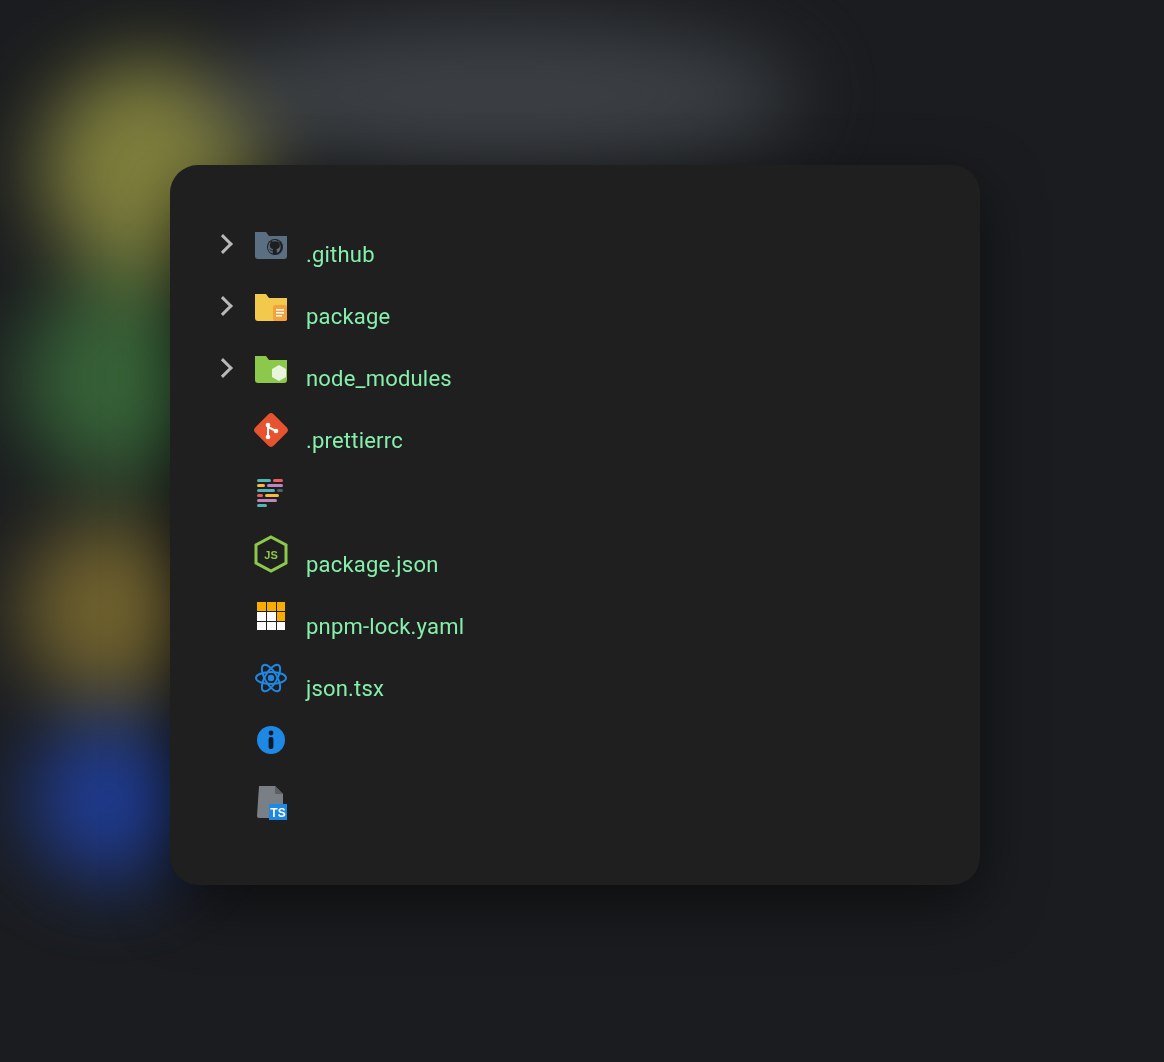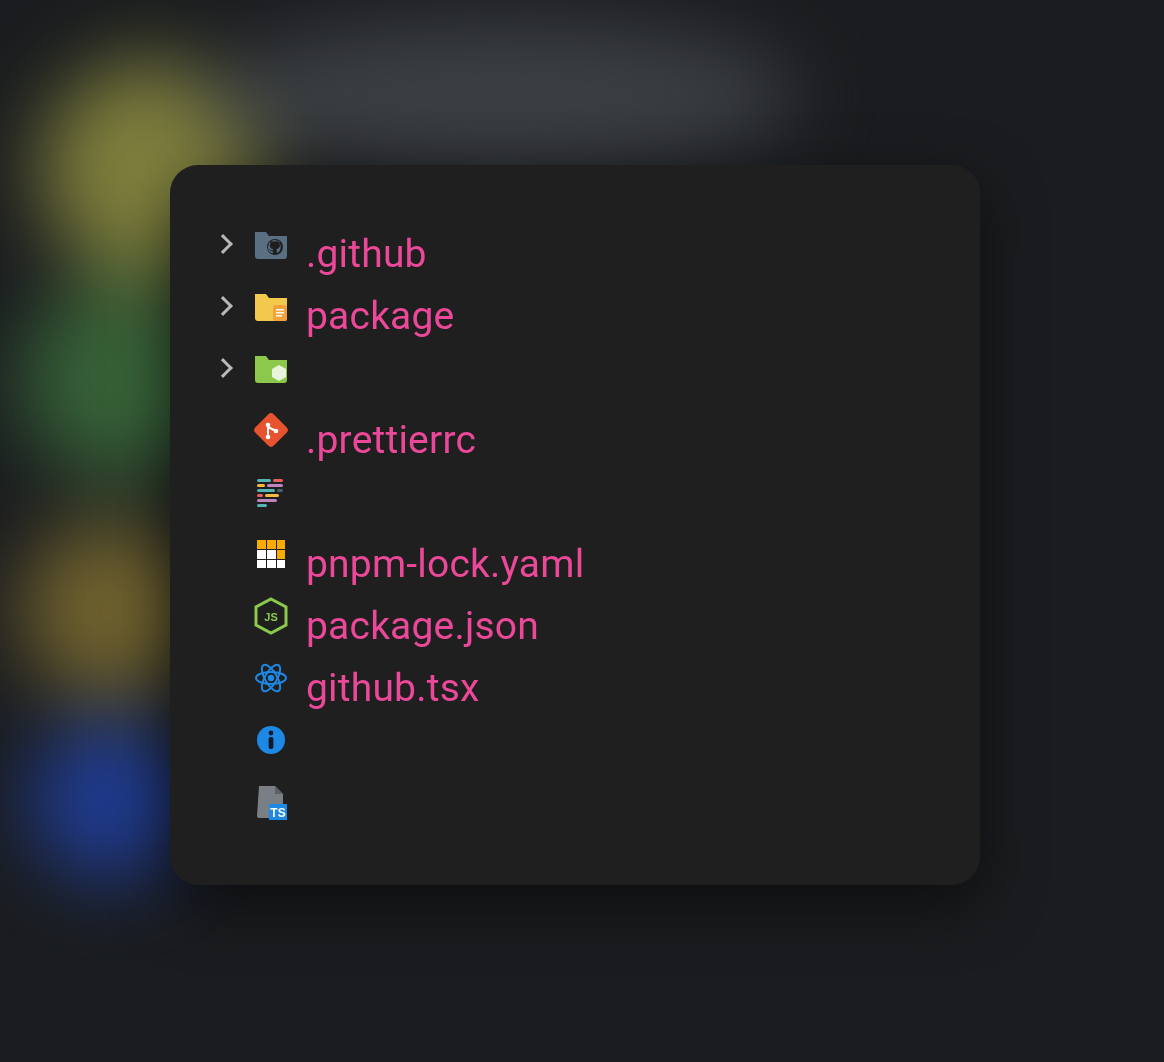--- a/index.html
+++ b/index.html
@@ -56,22 +56,22 @@
   }
   .icon-slot {
     width: 38px;
     height: 38px;
     display: flex;
     align-items: center;
     justify-content: center;
     flex-shrink: 0;
   }
   .label {
-    font-size: 39px;
-    color: #ec4899;
+    font-size: 22px;
+    color: #86efac;
     white-space: nowrap;
     letter-spacing: 0.2px;
     margin-top: 20px;
   }
   svg { display: block; }
 </style>
 </head>
 <body>
 
 <div class="bg-blur">
@@ -117,20 +117,21 @@
   <div class="tree-row">
     <div class="chevron-slot">
         <div class="chevron"></div>
       </div>
     <div class="icon-slot">
       <svg width="36" height="30" viewBox="0 0 36 30">
         <path d="M2 3 h11 l3 4 h18 v20 a3 3 0 0 1 -3 3 h-26 a3 3 0 0 1 -3 -3 z" fill="#8cc84b"></path>
         <polygon points="26,12 33,16 33,24 26,28 19,24 19,16" fill="#e8f5dc"></polygon>
       </svg>
     </div>
+    <span class="label">node_modules</span>
   </div>
 
   <div class="tree-row">
     <div class="chevron-slot"></div>
     <div class="icon-slot">
       <svg width="34" height="34" viewBox="0 0 34 34">
         <rect x="4" y="4" width="26" height="26" rx="4" transform="rotate(45 17 17)" fill="#e8532f"></rect>
         <circle cx="14" cy="12" r="2.3" fill="#fff"></circle>
         <circle cx="22" cy="18" r="2.3" fill="#fff"></circle>
         <circle cx="14" cy="24" r="2.3" fill="#fff"></circle>
@@ -155,57 +156,57 @@
         <rect x="10" y="18" width="14" height="3" rx="1.5" fill="#f7ba3e"></rect>
         <rect x="2" y="23" width="20" height="3" rx="1.5" fill="#bf85bf"></rect>
         <rect x="2" y="28" width="10" height="3" rx="1.5" fill="#56b3b4"></rect>
       </svg>
     </div>
   </div>
 
   <div class="tree-row">
     <div class="chevron-slot"></div>
     <div class="icon-slot">
+      <svg width="34" height="38" viewBox="0 0 34 38">
+        <polygon points="17,2 32,10 32,28 17,36 2,28 2,10" fill="none" stroke="#8cc84b" stroke-width="3"></polygon>
+        <text x="17" y="24" font-size="11" font-weight="bold" text-anchor="middle" fill="#8cc84b" font-family="Arial">JS</text>
+      </svg>
+    </div>
+    <span class="label">package.json</span>
+  </div>
+
+  <div class="tree-row">
+    <div class="chevron-slot"></div>
+    <div class="icon-slot">
       <svg width="32" height="32" viewBox="0 0 32 32">
         <rect x="2" y="2" width="9" height="9" fill="#f9ad00"></rect>
         <rect x="12" y="2" width="9" height="9" fill="#f9ad00"></rect>
         <rect x="22" y="2" width="8" height="9" fill="#f9ad00"></rect>
         <rect x="22" y="12" width="8" height="9" fill="#f9ad00"></rect>
         <rect x="2" y="12" width="9" height="9" fill="#fff"></rect>
         <rect x="12" y="12" width="9" height="9" fill="#fff"></rect>
         <rect x="2" y="22" width="9" height="8" fill="#fff"></rect>
         <rect x="12" y="22" width="9" height="8" fill="#fff"></rect>
         <rect x="22" y="22" width="8" height="8" fill="#fff"></rect>
       </svg>
     </div>
     <span class="label">pnpm-lock.yaml</span>
   </div>
 
   <div class="tree-row">
     <div class="chevron-slot"></div>
     <div class="icon-slot">
-      <svg width="34" height="38" viewBox="0 0 34 38">
-        <polygon points="17,2 32,10 32,28 17,36 2,28 2,10" fill="none" stroke="#8cc84b" stroke-width="3"></polygon>
-        <text x="17" y="24" font-size="11" font-weight="bold" text-anchor="middle" fill="#8cc84b" font-family="Arial">JS</text>
-      </svg>
-    </div>
-    <span class="label">package.json</span>
-  </div>
-
-  <div class="tree-row">
-    <div class="chevron-slot"></div>
-    <div class="icon-slot">
       <svg width="36" height="36" viewBox="0 0 36 36">
         <circle cx="18" cy="18" r="3.2" fill="#1e88e5"></circle>
         <ellipse cx="18" cy="18" rx="15" ry="6" fill="none" stroke="#1e88e5" stroke-width="2"></ellipse>
         <ellipse cx="18" cy="18" rx="15" ry="6" fill="none" stroke="#1e88e5" stroke-width="2" transform="rotate(60 18 18)"></ellipse>
         <ellipse cx="18" cy="18" rx="15" ry="6" fill="none" stroke="#1e88e5" stroke-width="2" transform="rotate(120 18 18)"></ellipse>
       </svg>
     </div>
-    <span class="label">github.tsx</span>
+    <span class="label">json.tsx</span>
   </div>
 
   <div class="tree-row">
     <div class="chevron-slot"></div>
     <div class="icon-slot">
       <svg width="32" height="32" viewBox="0 0 32 32">
         <circle cx="16" cy="16" r="14" fill="#1e88e5"></circle>
         <circle cx="16" cy="9" r="2.4" fill="#0b1a2a"></circle>
         <rect x="13.6" y="13" width="4.8" height="12" rx="2" fill="#0b1a2a"></rect>
       </svg>

